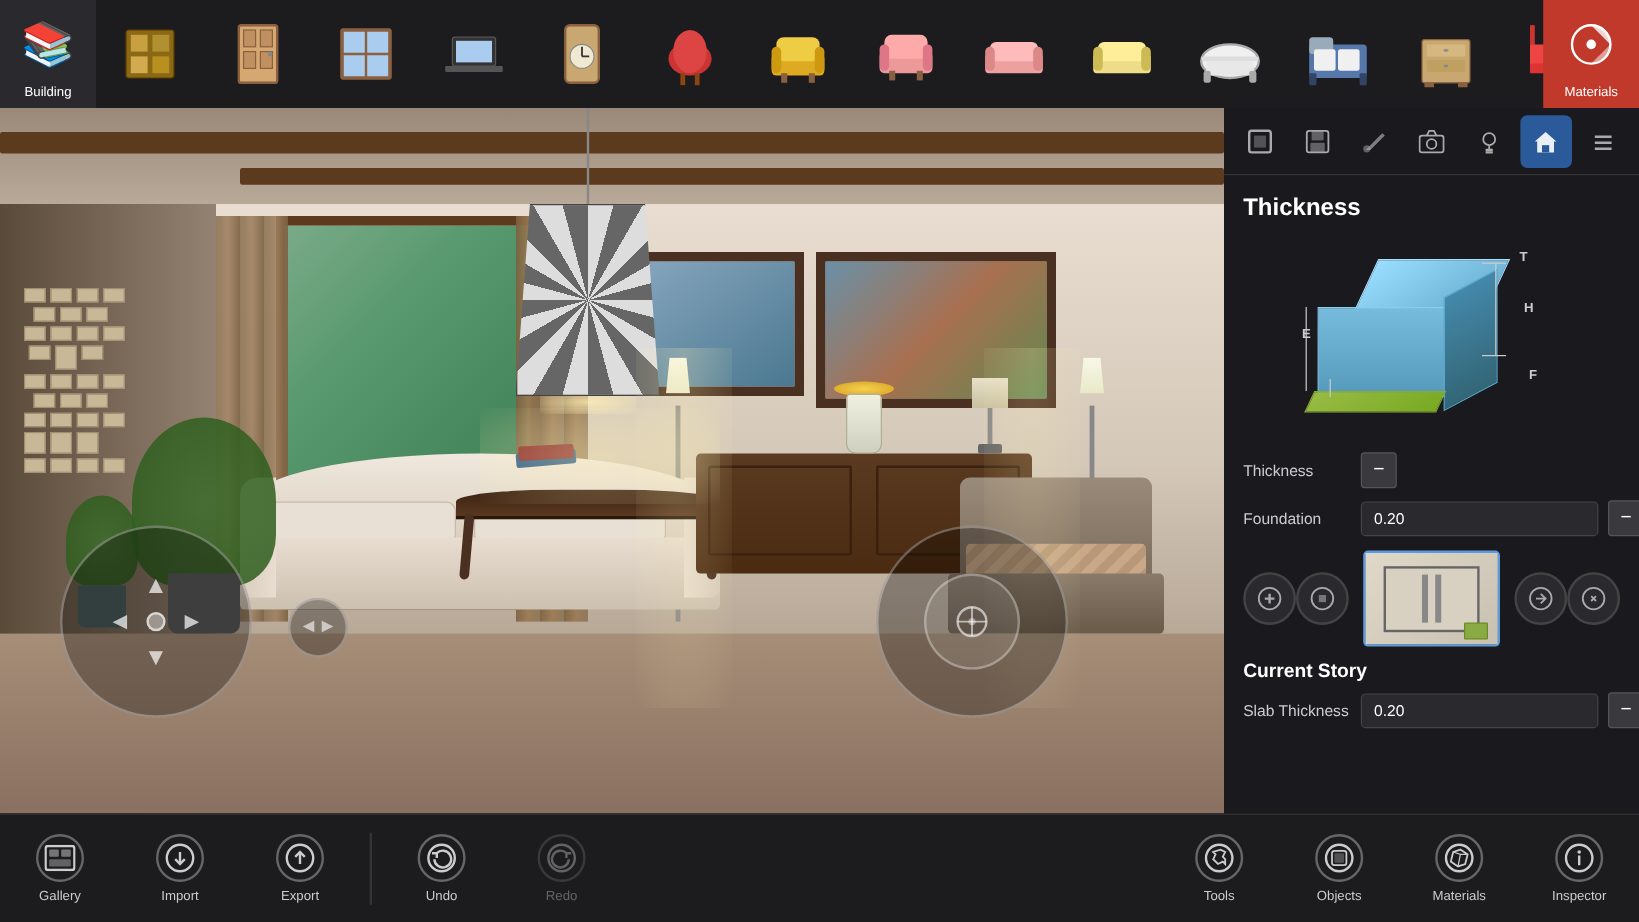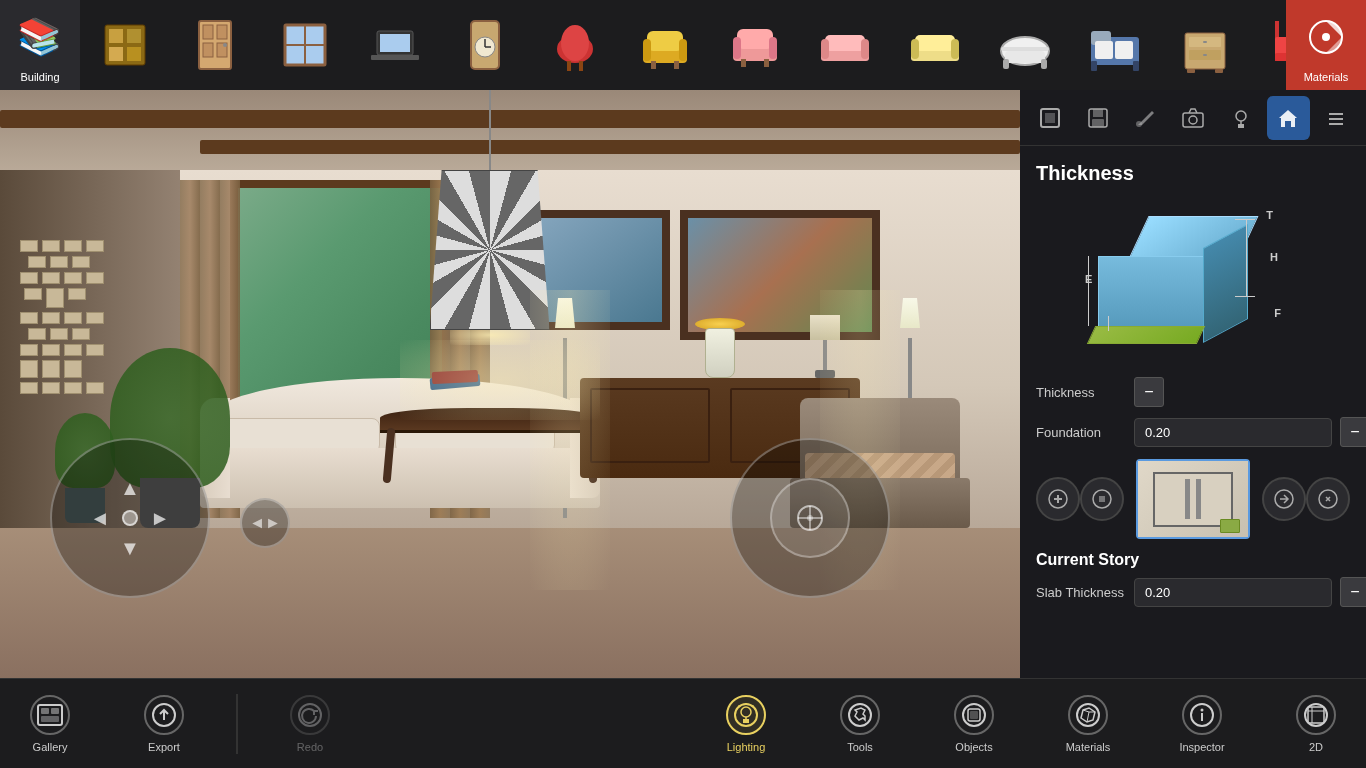--- a/index.html
+++ b/index.html
@@ -332,21 +332,21 @@
     
     .section-title {
       font-size: 16px; font-weight: 600; color: #fff;
       margin: 12px 0 8px;
     }
 
     
     #bottom-toolbar {
       position: absolute; bottom: 0; left: 0; right: 0; height: 90px;
       background: #1c1c1e; display: flex; align-items: center;
-      border-top: 1px solid #333; z-index: 100; gap: 14px;
+      border-top: 1px solid #333; z-index: 100;
     }
     .bt-item {
       display: flex; flex-direction: column; align-items: center; justify-content: center;
       width: 100px; height: 90px; cursor: pointer; color: #ccc; font-size: 11px;
       gap: 6px; border: none; background: transparent;
     }
     .bt-icon {
       width: 40px; height: 40px;
       border: 2px solid #666; border-radius: 50%;
       display: flex; align-items: center; justify-content: center;
@@ -873,63 +873,68 @@
       <svg width="26" height="22" viewBox="0 0 26 22">
           <rect x="1" y="1" width="24" height="20" rx="2" fill="none" stroke="currentColor" stroke-width="2"></rect>
           <rect x="4" y="4" width="8" height="6" rx="1" fill="currentColor" opacity="0.5"></rect>
           <rect x="14" y="4" width="8" height="6" rx="1" fill="currentColor" opacity="0.5"></rect>
           <rect x="4" y="12" width="18" height="6" rx="1" fill="currentColor" opacity="0.4"></rect>
         </svg>
     </div>
     <span>Gallery</span>
   </button>
 
+  <button class="bt-item">
+    <div class="bt-icon">
+      <svg width="26" height="26" viewBox="0 0 26 26">
+          <circle cx="13" cy="13" r="11" fill="none" stroke="currentColor" stroke-width="2"></circle>
+          <line x1="13" y1="8" x2="13" y2="18" stroke="currentColor" stroke-width="2"></line>
+          <path d="M9 14 L13 18 L17 14" stroke="currentColor" stroke-width="2" fill="none"></path>
+        </svg>
+    </div>
+    <span>Import</span>
+  </button>
 
   <button class="bt-item">
     <div class="bt-icon">
       <svg width="26" height="26" viewBox="0 0 26 26">
           <circle cx="13" cy="13" r="11" fill="none" stroke="currentColor" stroke-width="2"></circle>
           <line x1="13" y1="8" x2="13" y2="18" stroke="currentColor" stroke-width="2"></line>
           <path d="M9 12 L13 8 L17 12" stroke="currentColor" stroke-width="2" fill="none"></path>
         </svg>
     </div>
     <span>Export</span>
   </button>
 
   <div class="bt-divider"></div>
 
+  <button class="bt-item">
+    <div class="bt-icon">
+      <svg width="26" height="26" viewBox="0 0 26 26">
+          <circle cx="13" cy="13" r="11" fill="none" stroke="currentColor" stroke-width="2"></circle>
+          <path d="M9 9 A7 7 0 1 1 7 14" fill="none" stroke="currentColor" stroke-width="2"></path>
+          <path d="M5 9 L9 9 L9 13" fill="none" stroke="currentColor" stroke-width="2"></path>
+        </svg>
+    </div>
+    <span>Undo</span>
+  </button>
 
   <button class="bt-item" style="opacity:0.4;">
     <div class="bt-icon">
       <svg width="26" height="26" viewBox="0 0 26 26">
           <circle cx="13" cy="13" r="11" fill="none" stroke="currentColor" stroke-width="2"></circle>
           <path d="M17 9 A7 7 0 1 0 19 14" fill="none" stroke="currentColor" stroke-width="2"></path>
           <path d="M21 9 L17 9 L17 13" fill="none" stroke="currentColor" stroke-width="2"></path>
         </svg>
     </div>
     <span>Redo</span>
   </button>
 
   <div class="flex-spacer"></div>
 
-  <button class="bt-item lighting-active">
-    <div class="bt-icon" style="border-color:#e8d060;color:#e8d060;">
-      <svg width="26" height="26" viewBox="0 0 26 26">
-          <circle cx="13" cy="13" r="11" fill="none" stroke="#e8d060" stroke-width="2"></circle>
-          <circle cx="13" cy="10" r="5" fill="none" stroke="#e8d060" stroke-width="1.5"></circle>
-          <line x1="13" y1="15" x2="13" y2="18" stroke="#e8d060" stroke-width="1.5"></line>
-          <line x1="10" y1="18" x2="16" y2="18" stroke="#e8d060" stroke-width="2"></line>
-          <line x1="10" y1="20" x2="16" y2="20" stroke="#e8d060" stroke-width="2"></line>
-          <line x1="13" y1="3" x2="13" y2="1" stroke="#e8d060" stroke-width="1.5"></line>
-          <line x1="7" y1="5" x2="5.5" y2="3.5" stroke="#e8d060" stroke-width="1.5"></line>
-          <line x1="19" y1="5" x2="20.5" y2="3.5" stroke="#e8d060" stroke-width="1.5"></line>
-        </svg>
-    </div>
-    <span>Lighting</span>
-  </button>
 
   <button class="bt-item">
     <div class="bt-icon">
       <svg width="26" height="26" viewBox="0 0 26 26">
           <circle cx="13" cy="13" r="11" fill="none" stroke="currentColor" stroke-width="2"></circle>
           <path d="M8 8 L10 10 L8 14 L12 18 L16 16 L18 18 L18 14 L16 12 L18 8 L14 6 Z" fill="none" stroke="currentColor" stroke-width="1.5"></path>
         </svg>
     </div>
     <span>Tools</span>
   </button>
@@ -961,24 +966,13 @@
     <div class="bt-icon">
       <svg width="26" height="26" viewBox="0 0 26 26">
           <circle cx="13" cy="13" r="11" fill="none" stroke="currentColor" stroke-width="2"></circle>
           <line x1="13" y1="11" x2="13" y2="19" stroke="currentColor" stroke-width="2"></line>
           <circle cx="13" cy="8" r="1.5" fill="currentColor"></circle>
         </svg>
     </div>
     <span>Inspector</span>
   </button>
 
-  <button class="bt-item">
-    <div class="bt-icon">
-      <svg width="26" height="26" viewBox="0 0 26 26">
-          <circle cx="13" cy="13" r="11" fill="none" stroke="currentColor" stroke-width="2"></circle>
-          <rect x="5" y="5" width="16" height="16" rx="1" fill="none" stroke="currentColor" stroke-width="1.5"></rect>
-          <line x1="5" y1="9" x2="21" y2="9" stroke="currentColor" stroke-width="1"></line>
-          <line x1="9" y1="5" x2="9" y2="21" stroke="currentColor" stroke-width="1"></line>
-        </svg>
-    </div>
-    <span>2D</span>
-  </button>
 </div>
 
 </body></html>

